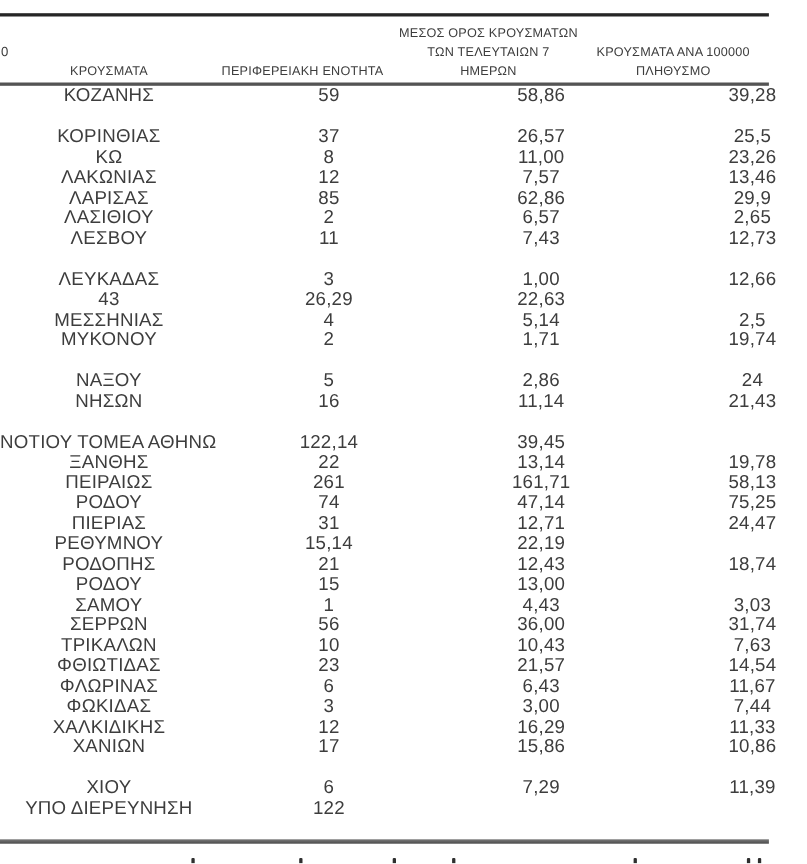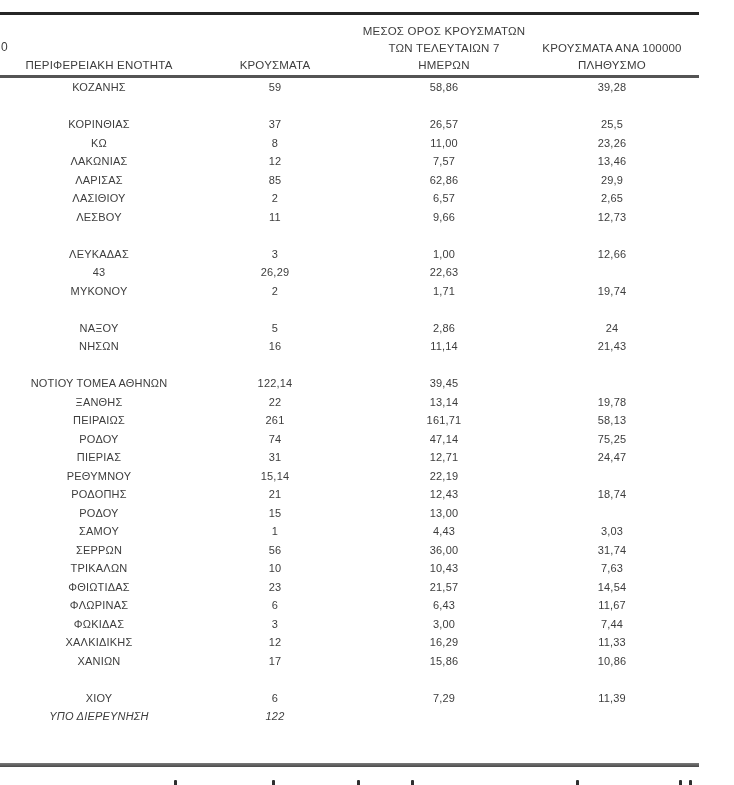--- a/index.html
+++ b/index.html
@@ -38,48 +38,48 @@
   }
 
   .tbody {
     position: absolute; left: 0; top: 78px;
     width: 688px;
   }
   .trow {
     display: grid;
     grid-template-columns: 198px 154px 184px 152px;
     height: 18.5px; line-height: 18.5px;
-    font-size: 11px; letter-spacing: 0.2px;
+    font-size: 17px; letter-spacing: 0.2px; gap: 24px;
   }
   .trow .cell { text-align: center; overflow: hidden; white-space: nowrap; }
   .trow.spacer { height: 18.5px; }
-  .trow.italic { font-style: italic; }
+  .trow.italic { }
 
   .cutoff-marks { position: absolute; left: 0; top: 0; width: 734px; height: 785px; pointer-events: none; }
   .cutoff-marks .mark {
     position: absolute; bottom: 0;
     width: 3px; height: 5px; background: #2f2f2f;
     border-radius: 1px 1px 0 0;
   }
 </style>
 </head>
 <body>
 
 <div class="page">
 
   <div class="rule rule-top"></div>
 
   <div class="corner-fragment">0</div>
 
   <div class="thead">
     <div class="hcell">
+      <div>ΚΡΟΥΣΜΑΤΑ</div>
+    </div>
+    <div class="hcell">
       <div>ΠΕΡΙΦΕΡΕΙΑΚΗ ΕΝΟΤΗΤΑ</div>
-    </div>
-    <div class="hcell">
-      <div>ΚΡΟΥΣΜΑΤΑ</div>
     </div>
     <div class="hcell">
       <div>ΜΕΣΟΣ ΟΡΟΣ ΚΡΟΥΣΜΑΤΩΝ</div>
       <div>ΤΩΝ ΤΕΛΕΥΤΑΙΩΝ 7</div>
       <div>ΗΜΕΡΩΝ</div>
     </div>
     <div class="hcell">
       <div>ΚΡΟΥΣΜΑΤΑ ΑΝΑ 100000</div>
       <div>ΠΛΗΘΥΣΜΟ</div>
     </div>
@@ -121,34 +121,40 @@
       </div>
       <div class="trow">
         <div class="cell">ΛΑΣΙΘΙΟΥ</div>
         <div class="cell">2</div>
         <div class="cell">6,57</div>
         <div class="cell">2,65</div>
       </div>
       <div class="trow">
         <div class="cell">ΛΕΣΒΟΥ</div>
         <div class="cell">11</div>
-        <div class="cell">9,66</div>
+        <div class="cell">7,43</div>
         <div class="cell">12,73</div>
       </div>
       <div class="trow spacer"></div>
       <div class="trow">
         <div class="cell">ΛΕΥΚΑΔΑΣ</div>
         <div class="cell">3</div>
         <div class="cell">1,00</div>
         <div class="cell">12,66</div>
       </div>
       <div class="trow">
         <div class="cell">43</div>
         <div class="cell">26,29</div>
         <div class="cell">22,63</div>
+      </div>
+      <div class="trow">
+        <div class="cell">ΜΕΣΣΗΝΙΑΣ</div>
+        <div class="cell">4</div>
+        <div class="cell">5,14</div>
+        <div class="cell">2,5</div>
       </div>
       <div class="trow">
         <div class="cell">ΜΥΚΟΝΟΥ</div>
         <div class="cell">2</div>
         <div class="cell">1,71</div>
         <div class="cell">19,74</div>
       </div>
       <div class="trow spacer"></div>
       <div class="trow">
         <div class="cell">ΝΑΞΟΥ</div>

